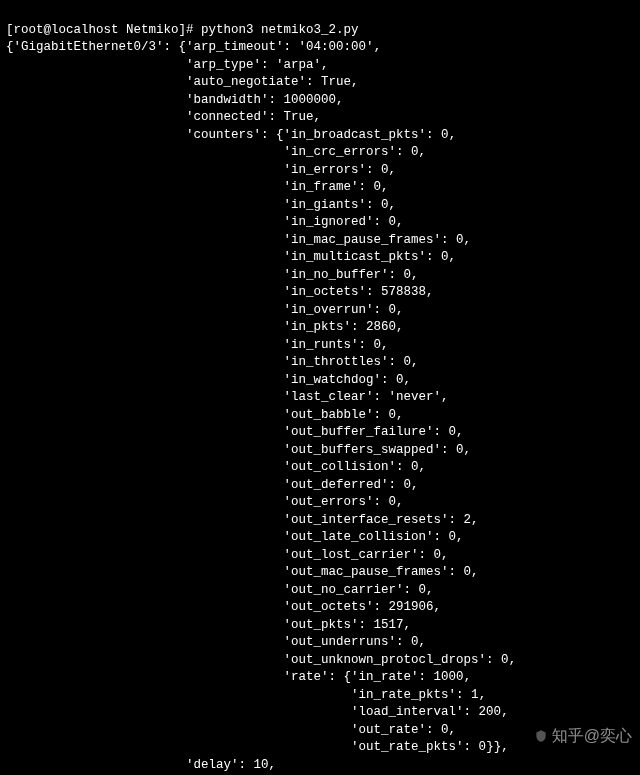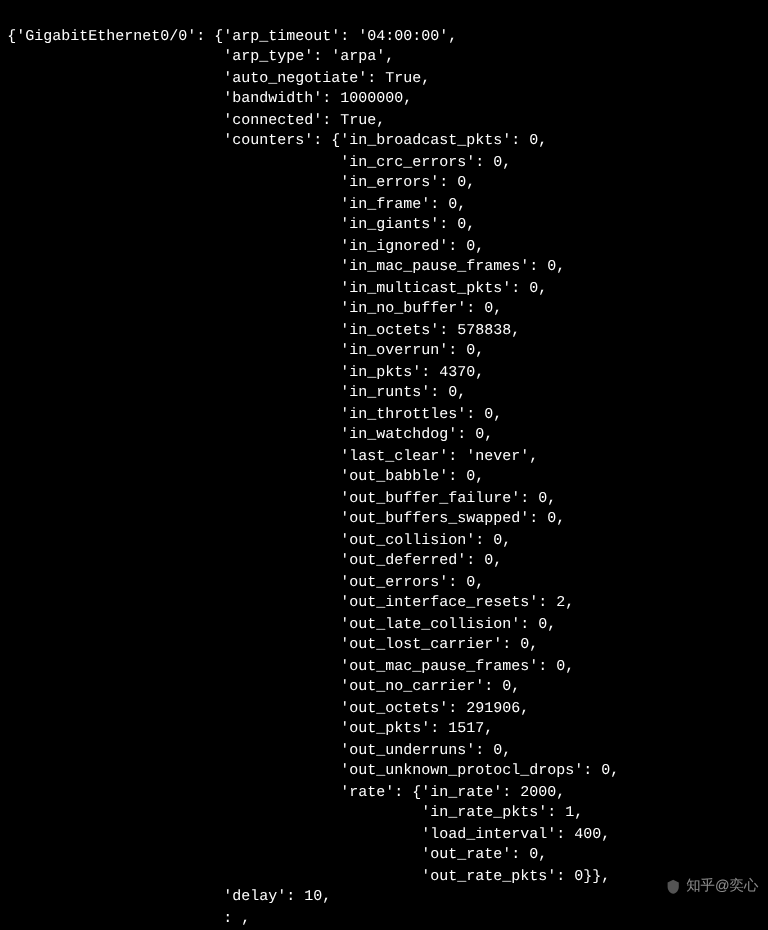--- a/index.html
+++ b/index.html
@@ -17,71 +17,72 @@
   .terminal {
     padding: 4px 6px;
     white-space: pre;
   }
   .watermark {
     position: absolute;
     right: 8px;
     bottom: 28px;
     color: rgba(255,255,255,0.55);
     font-family: sans-serif;
-    font-size: 12px;
+    font-size: 16px;
     display: flex;
     align-items: center;
     gap: 4px;
     pointer-events: none;
   }
   .watermark svg { opacity: .6; }
 </style>
 </head>
 <body>
 
 <div class="terminal">
-{<span>'GigabitEthernet0/0'</span>: {<span>'arp_timeout'</span>: <span>'04:00:00'</span>,
+<span>[root@localhost Netmiko]# python3 netmiko3_2.py</span>
+{<span>'GigabitEthernet0/3'</span>: {<span>'arp_timeout'</span>: <span>'04:00:00'</span>,
                         <span>'arp_type'</span>: <span>'arpa'</span>,
                         <span>'auto_negotiate'</span>: <span>True</span>,
                         <span>'bandwidth'</span>: <span>1000000</span>,
                         <span>'connected'</span>: <span>True</span>,
                         <span>'counters'</span>: {<span>'in_broadcast_pkts'</span>: <span>0</span>,
                                      <span>'in_crc_errors'</span>: <span>0</span>,
                                      <span>'in_errors'</span>: <span>0</span>,
                                      <span>'in_frame'</span>: <span>0</span>,
                                      <span>'in_giants'</span>: <span>0</span>,
                                      <span>'in_ignored'</span>: <span>0</span>,
                                      <span>'in_mac_pause_frames'</span>: <span>0</span>,
                                      <span>'in_multicast_pkts'</span>: <span>0</span>,
                                      <span>'in_no_buffer'</span>: <span>0</span>,
                                      <span>'in_octets'</span>: <span>578838</span>,
                                      <span>'in_overrun'</span>: <span>0</span>,
-                                     <span>'in_pkts'</span>: <span>4370</span>,
+                                     <span>'in_pkts'</span>: <span>2860</span>,
                                      <span>'in_runts'</span>: <span>0</span>,
                                      <span>'in_throttles'</span>: <span>0</span>,
                                      <span>'in_watchdog'</span>: <span>0</span>,
                                      <span>'last_clear'</span>: <span>'never'</span>,
                                      <span>'out_babble'</span>: <span>0</span>,
                                      <span>'out_buffer_failure'</span>: <span>0</span>,
                                      <span>'out_buffers_swapped'</span>: <span>0</span>,
                                      <span>'out_collision'</span>: <span>0</span>,
                                      <span>'out_deferred'</span>: <span>0</span>,
                                      <span>'out_errors'</span>: <span>0</span>,
                                      <span>'out_interface_resets'</span>: <span>2</span>,
                                      <span>'out_late_collision'</span>: <span>0</span>,
                                      <span>'out_lost_carrier'</span>: <span>0</span>,
                                      <span>'out_mac_pause_frames'</span>: <span>0</span>,
                                      <span>'out_no_carrier'</span>: <span>0</span>,
                                      <span>'out_octets'</span>: <span>291906</span>,
                                      <span>'out_pkts'</span>: <span>1517</span>,
                                      <span>'out_underruns'</span>: <span>0</span>,
                                      <span>'out_unknown_protocl_drops'</span>: <span>0</span>,
-                                     <span>'rate'</span>: {<span>'in_rate'</span>: <span>2000</span>,
+                                     <span>'rate'</span>: {<span>'in_rate'</span>: <span>1000</span>,
                                               <span>'in_rate_pkts'</span>: <span>1</span>,
-                                              <span>'load_interval'</span>: <span>400</span>,
+                                              <span>'load_interval'</span>: <span>200</span>,
                                               <span>'out_rate'</span>: <span>0</span>,
                                               <span>'out_rate_pkts'</span>: <span>0</span>}},
                         <span>'delay'</span>: <span>10</span>,
                         : ,
                         : ,
                         : ,
                         : 
                         : 
 </div>
 

